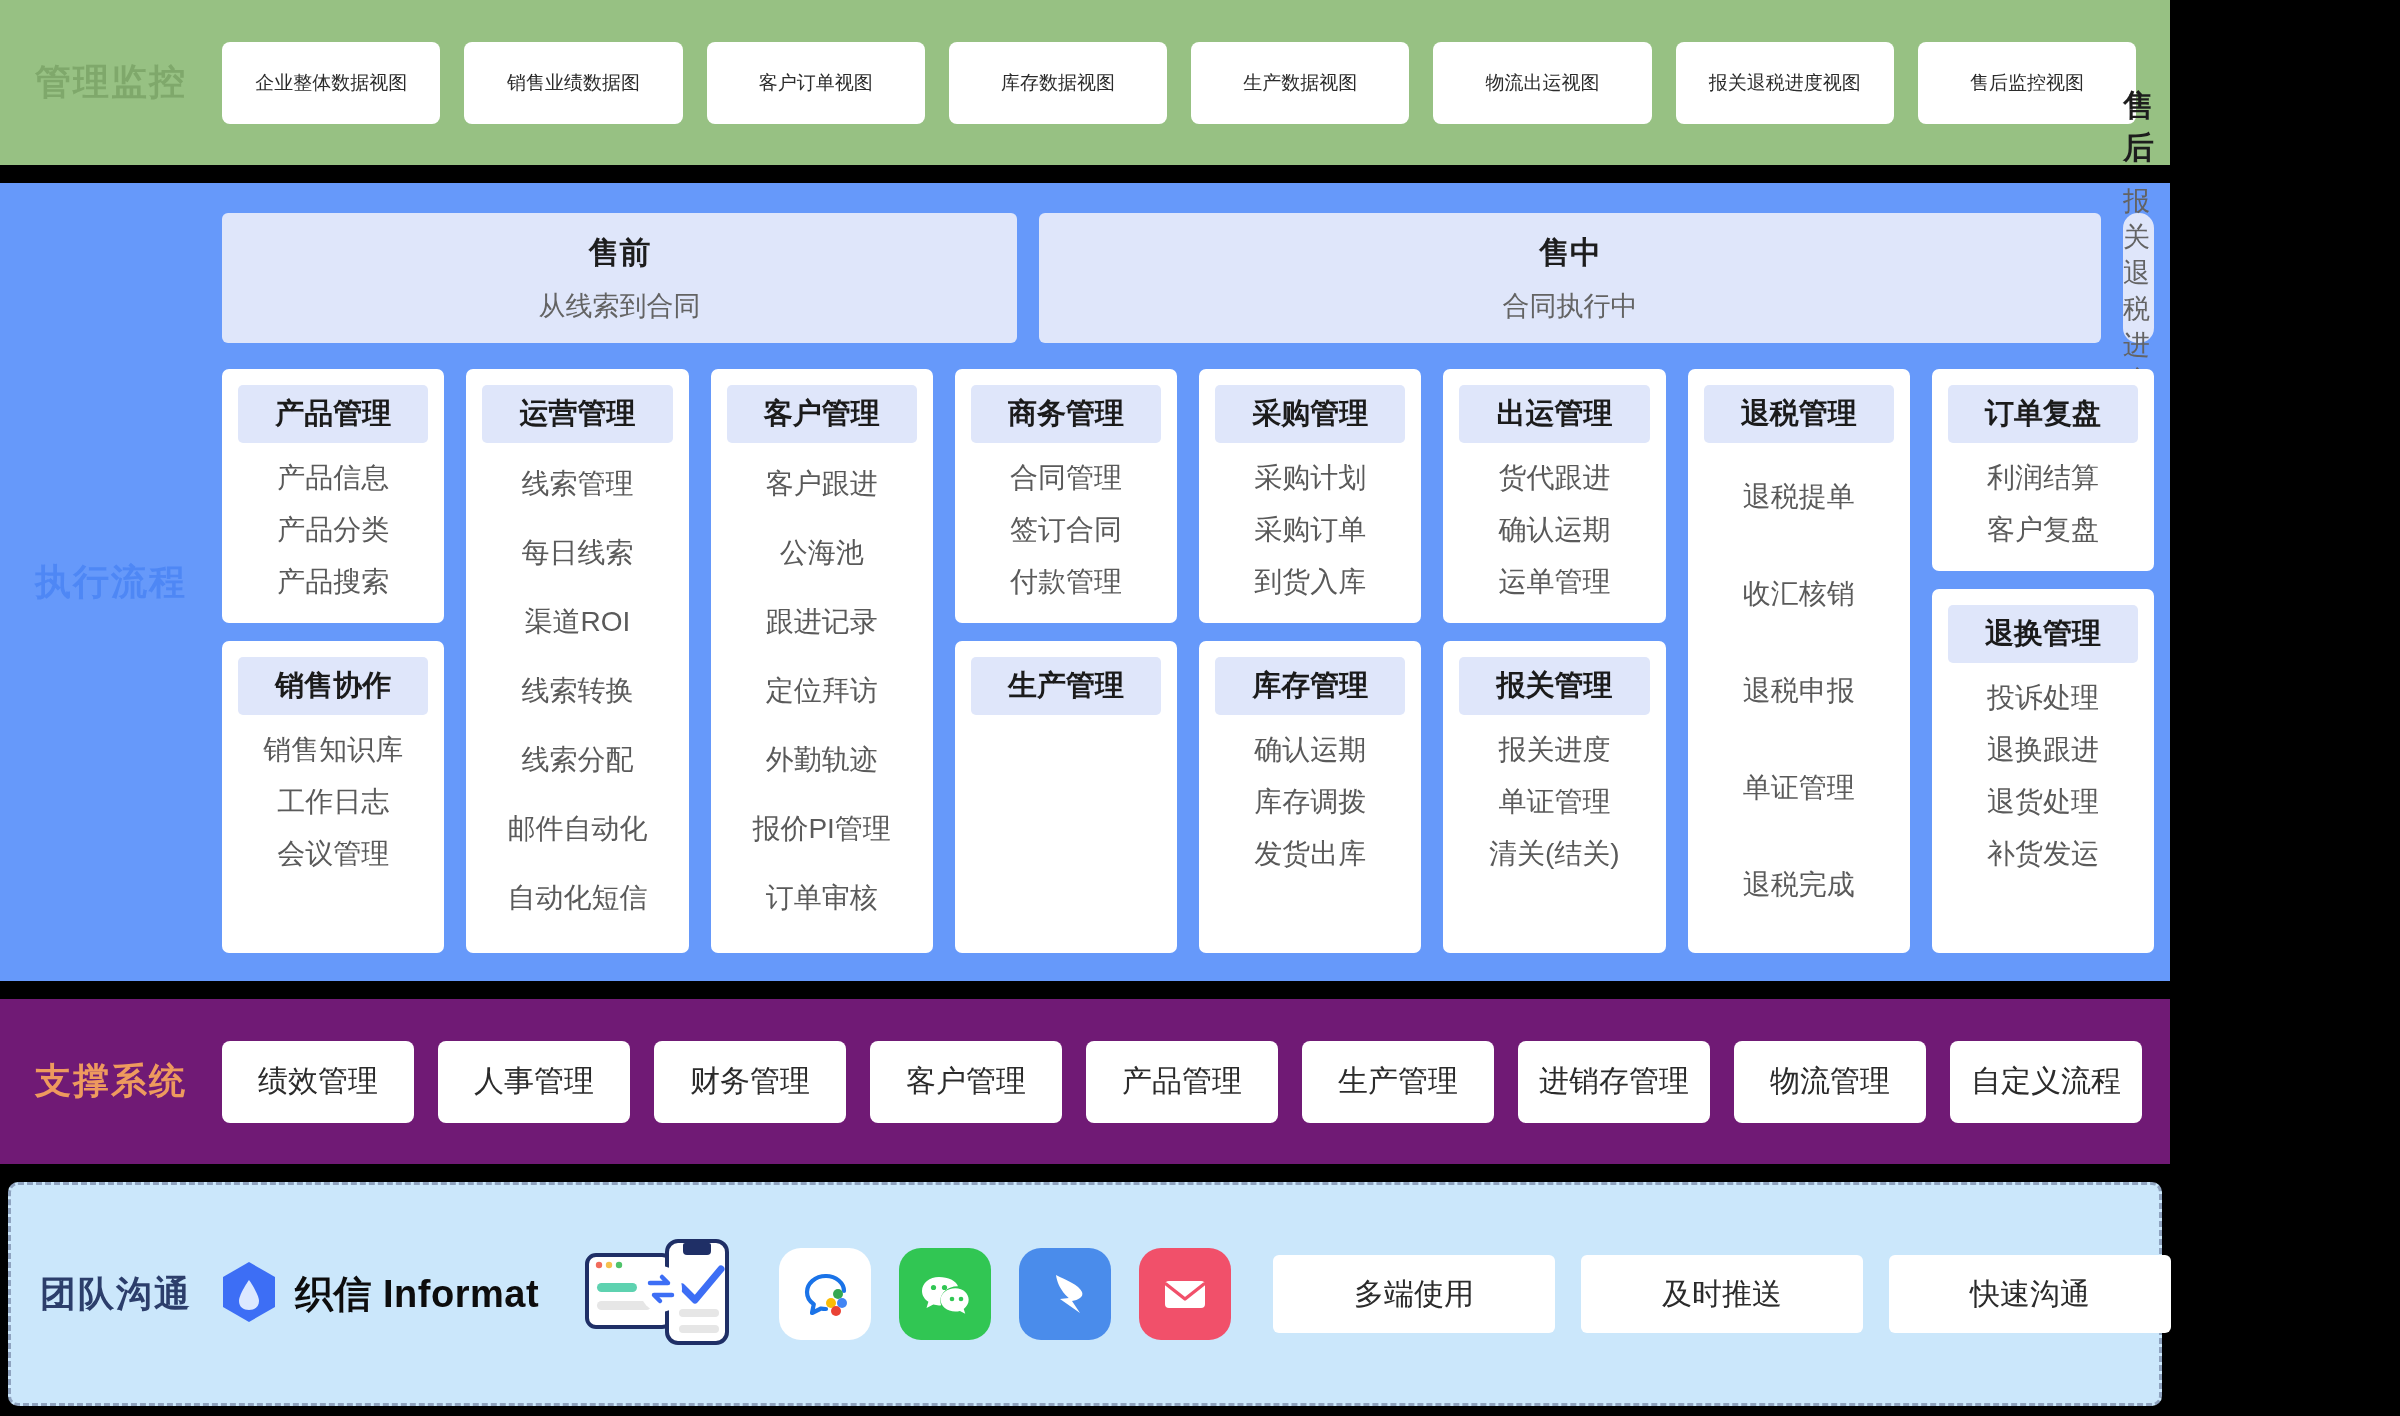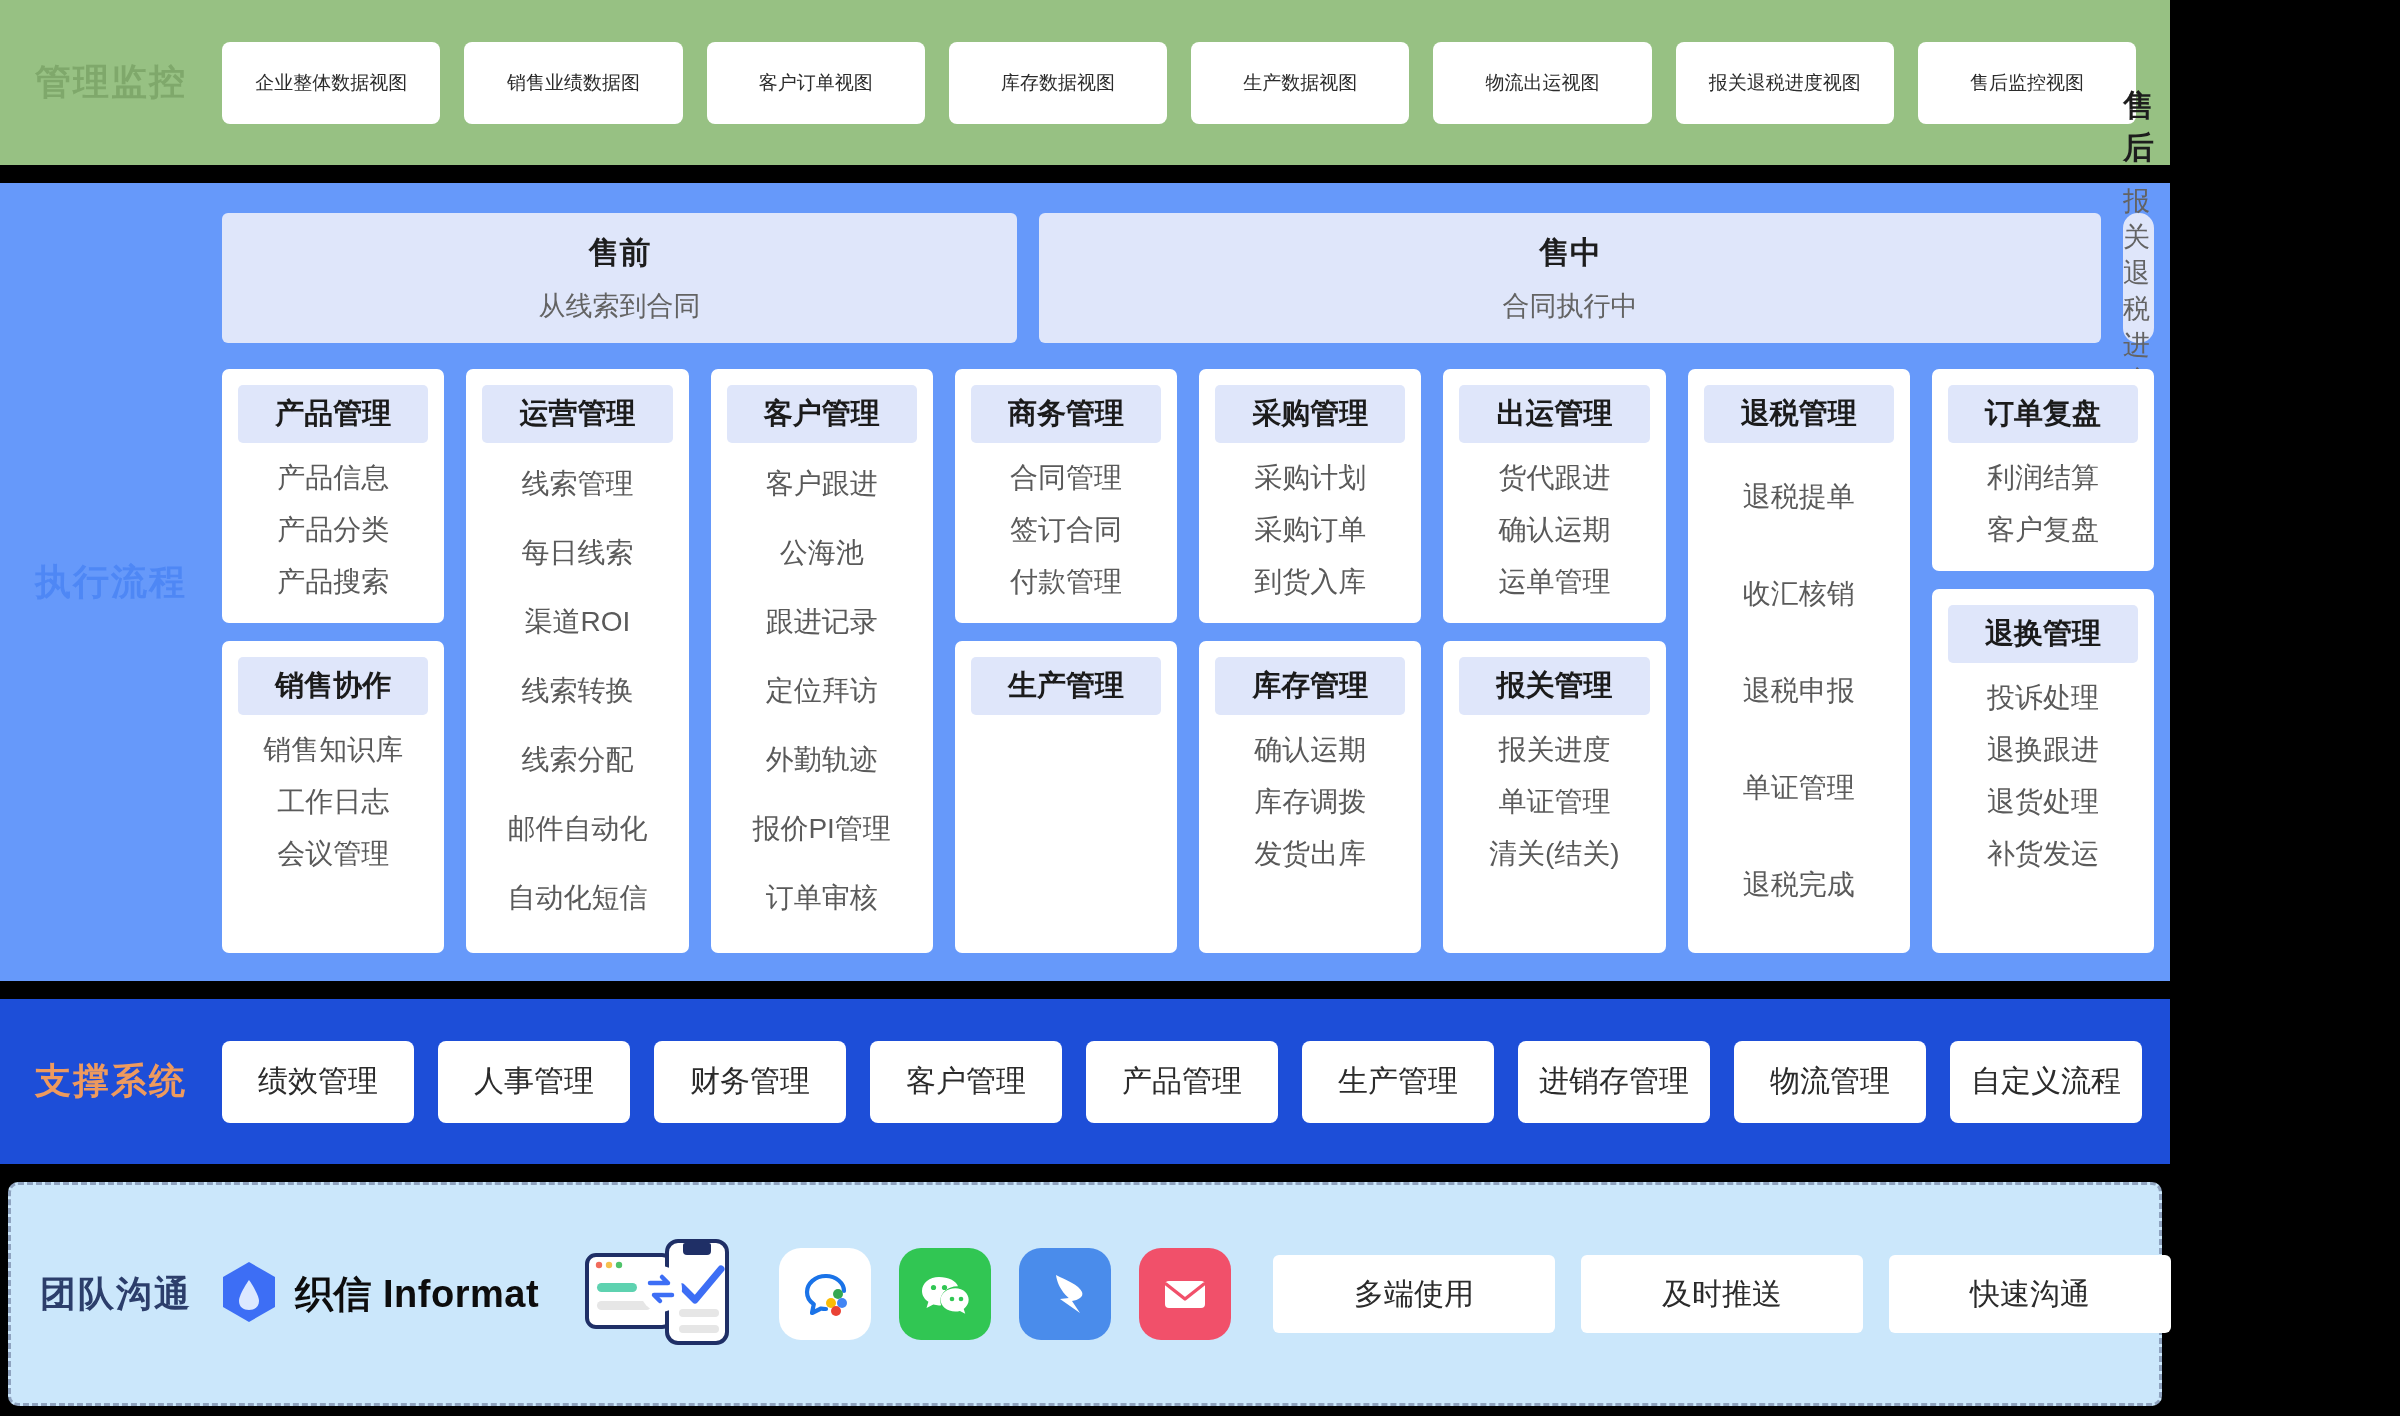--- a/index.html
+++ b/index.html
@@ -128,21 +128,21 @@
   .card-item {
     font-size: 28px;
     color: #5a5a5a;
     text-align: center;
     white-space: nowrap;
     line-height: 1.5;
   }
 
   
   .band-support {
-    background: #1d4ed8;
+    background: #701a75;
     height: 165px;
     display: flex;
     align-items: center;
     padding: 0 28px 0 0;
     flex: none;
   }
   .support-cards { flex: 1; display: flex; gap: 24px; }
   .support-card {
     flex: 1;
     background: #fff;

